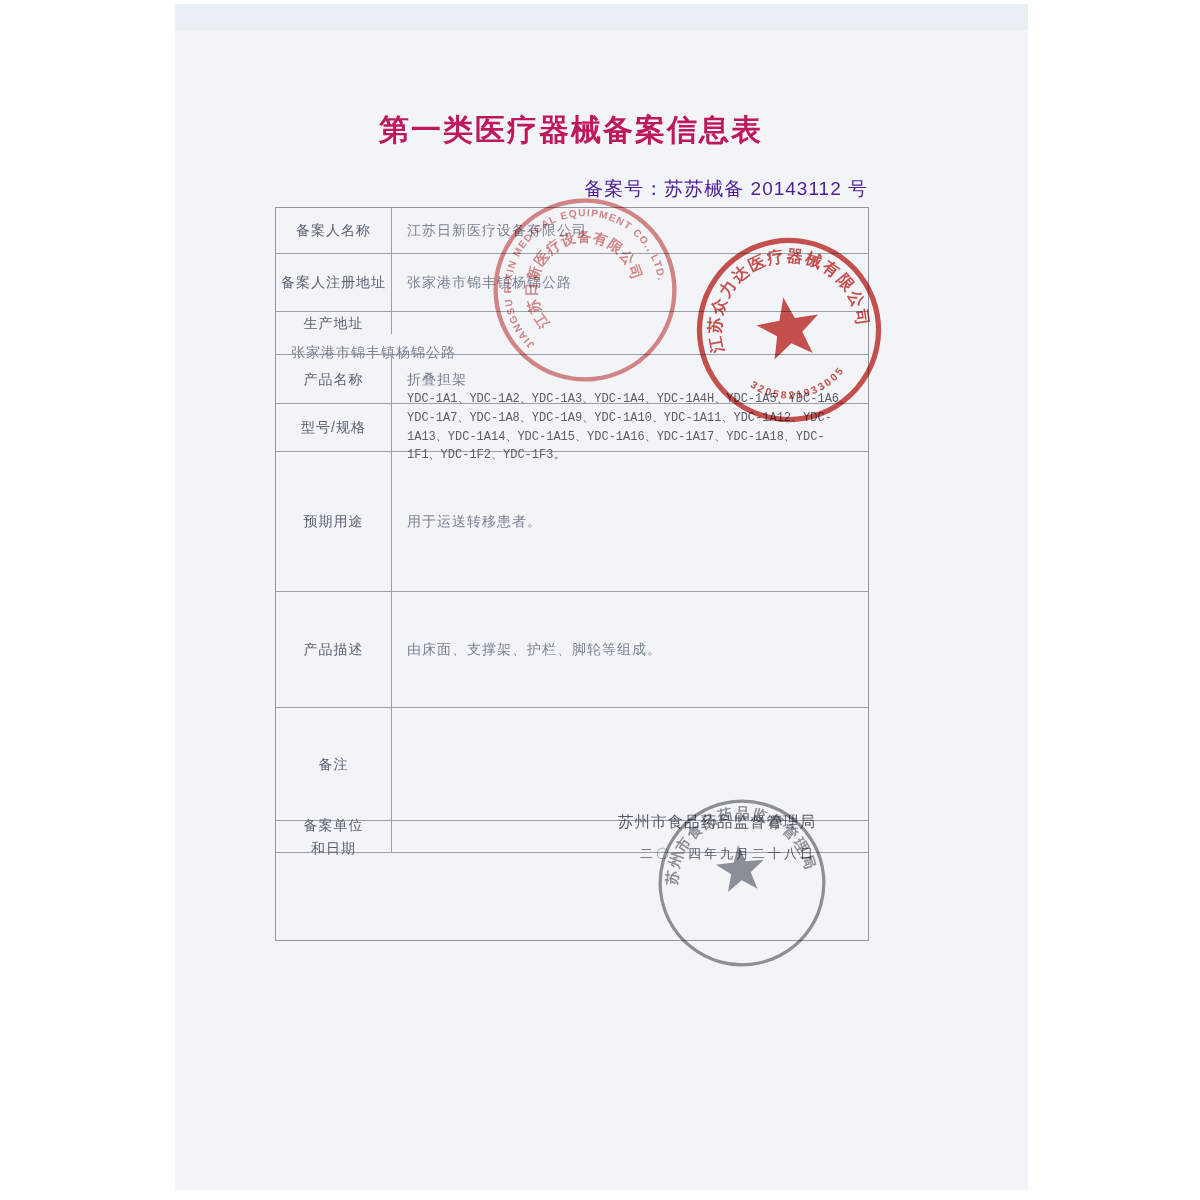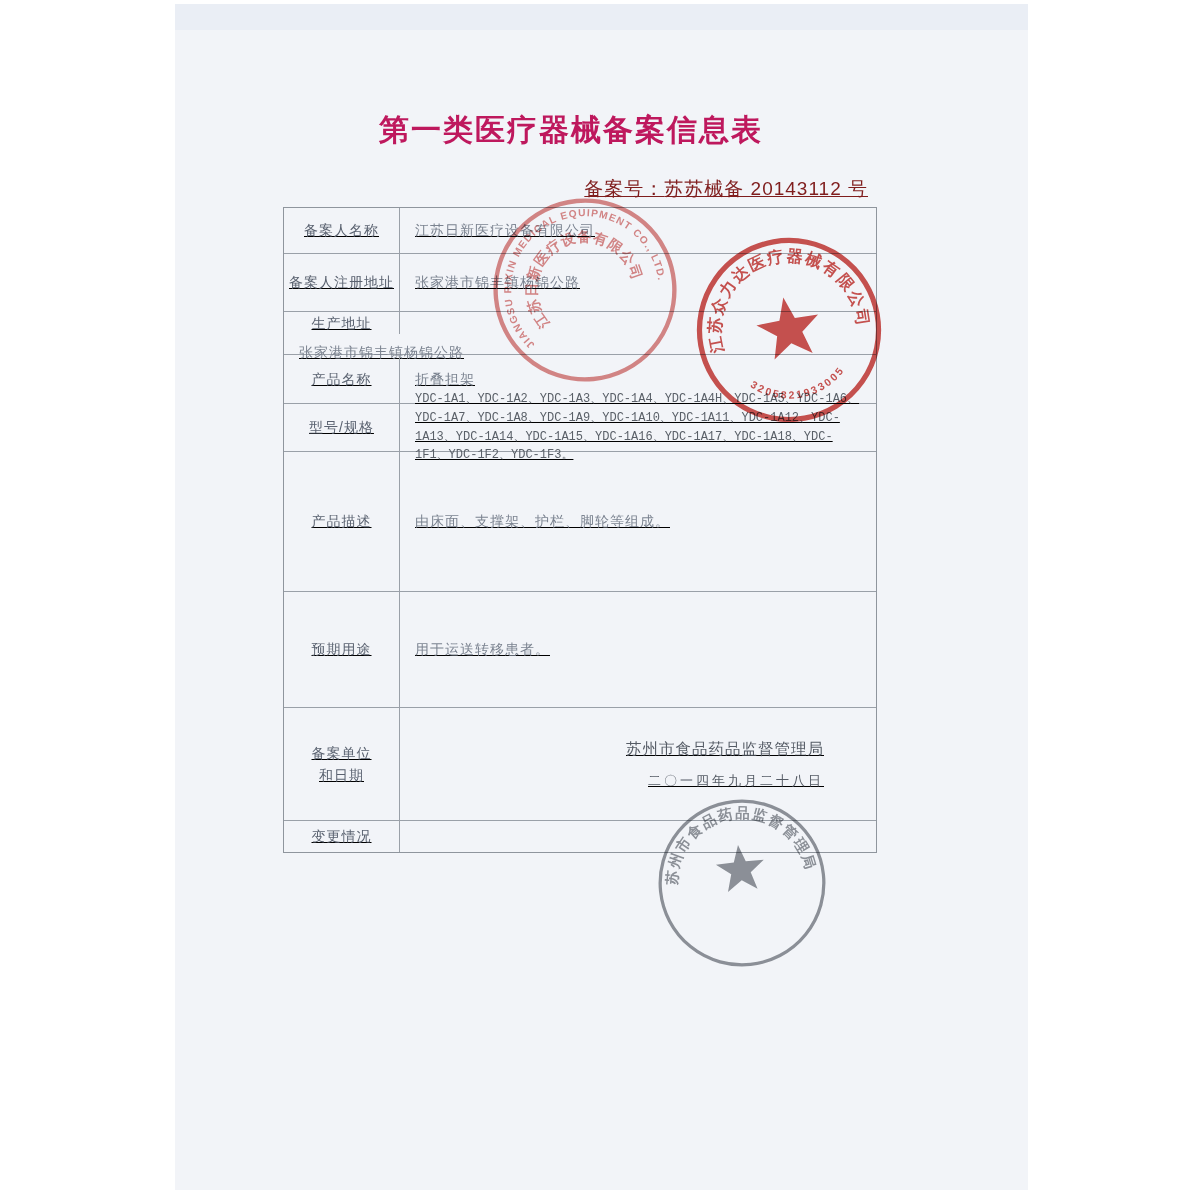--- a/index.html
+++ b/index.html
@@ -18,28 +18,27 @@
     content:"";position:absolute;left:0;top:0;width:100%;height:26px;
     background:#e7ebf3;opacity:.7;
   }
   .doc-title{
     position:absolute;left:100px;top:106px;width:592px;
     text-align:center;font-size:30px;font-weight:bold;color:#be185d;
     letter-spacing:2px;
   }
   .reg-line{
     position:absolute;top:172px;right:160px;
-    font-size:19px;color:#7f1d1d;letter-spacing:1px;white-space:nowrap;text-decoration:underline;
+    font-size:19px;color:#4c1d95;letter-spacing:1px;white-space:nowrap;
   }
   
   .doc-table{
-    position:absolute;left:108px;top:203px;width:592px;
+    position:absolute;left:100px;top:203px;width:592px;
     border:1px solid #8f959d;
     background:transparent;
-    text-decoration:underline;
   }
   .row{display:flex;border-bottom:1px solid #9aa0a8;}
   .row:last-child{border-bottom:none;}
   .row:nth-child(1){height:45px;}
   .row:nth-child(2){height:57px;}
   .row:nth-child(3){height:42px;flex-direction:column;}
   .row:nth-child(4){height:48px;}
   .row:nth-child(5){height:47px;}
   .row:nth-child(6){height:139px;}
   .row:nth-child(7){height:115px;}
@@ -112,44 +111,47 @@
       <div class="cell val">折叠担架</div>
     </div>
     <div class="row">
       <div class="cell lbl">
           <span>型号/规格</span>
         </div>
       <div class="cell val models">YDC-1A1、YDC-1A2、YDC-1A3、YDC-1A4、YDC-1A4H、YDC-1A5、YDC-1A6、YDC-1A7、YDC-1A8、YDC-1A9、YDC-1A10、YDC-1A11、YDC-1A12、YDC-1A13、YDC-1A14、YDC-1A15、YDC-1A16、YDC-1A17、YDC-1A18、YDC-1F1、YDC-1F2、YDC-1F3。</div>
     </div>
     <div class="row">
       <div class="cell lbl">
+          <span>预期用途</span>
+        </div>
+      <div class="cell val">用于运送转移患者。</div>
+    </div>
+    <div class="row">
+      <div class="cell lbl">
           <span>产品描述</span>
         </div>
       <div class="cell val">由床面、支撑架、护栏、脚轮等组成。</div>
     </div>
     <div class="row">
       <div class="cell lbl">
-          <span>预期用途</span>
+          <span>备注</span>
         </div>
-      <div class="cell val">用于运送转移患者。</div>
+      <div class="cell val"></div>
     </div>
     <div class="row">
       <div class="cell lbl">
         <span>备案单位</span>
         <span>和日期</span>
       </div>
       <div class="cell val unit-date">
         <span class="bureau">苏州市食品药品监督管理局</span>
         <span class="date">二〇一四年九月二十八日</span>
       </div>
     </div>
     <div class="row">
-      <div class="cell lbl">
-          <span>变更情况</span>
-        </div>
       <div class="cell val"></div>
     </div>
   </div>
 
   <div class="stamp stamp-rixin">
     <svg width="204" height="204" viewBox="-105 -105 210 210">
       <circle r="92" fill="none" stroke="#c8413f" stroke-width="4.5"></circle>
       <path id="rx-en" d="M -65.8 38 A 76 76 0 1 1 65.8 38" fill="none"></path>
       <path id="rx-cn" d="M -43.3 25 A 50 50 0 1 1 43.3 25" fill="none"></path>
       <text fill="#c8413f" font-size="10.5" font-weight="bold" letter-spacing="1.2">

